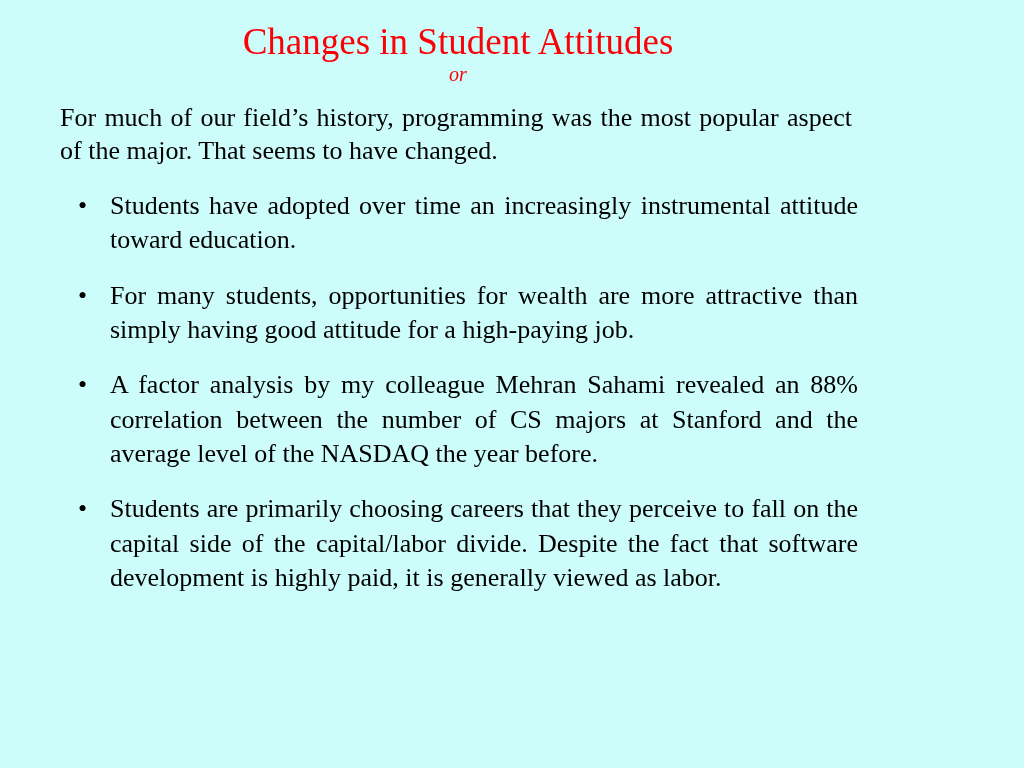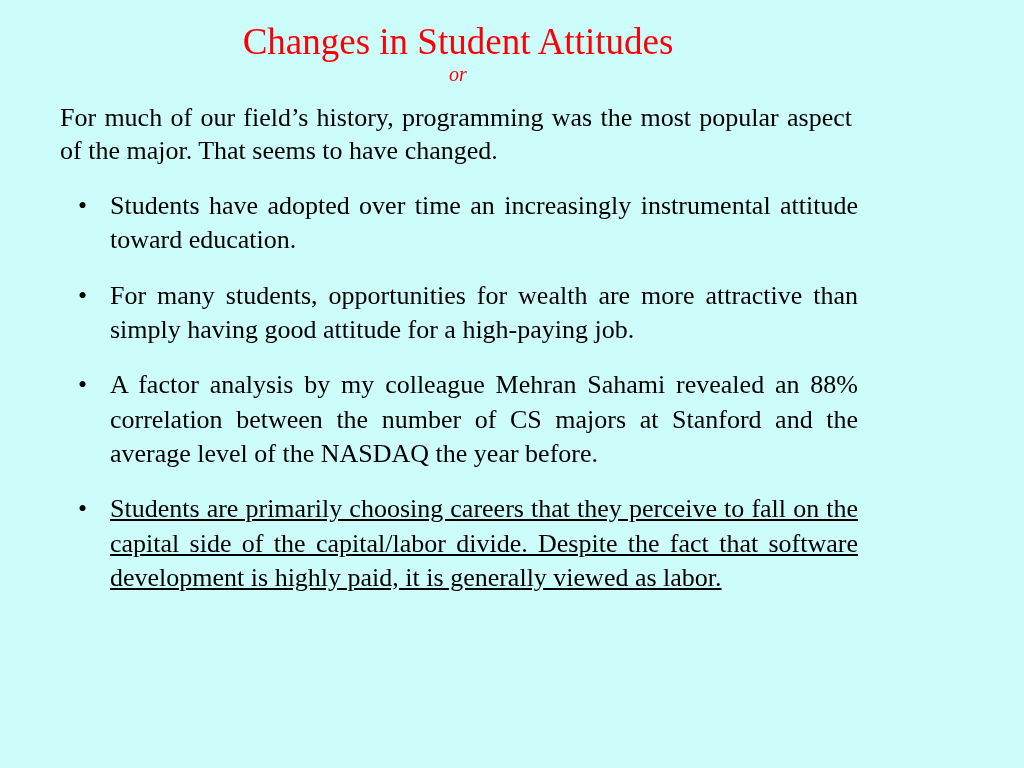--- a/index.html
+++ b/index.html
@@ -63,21 +63,20 @@
   }
   ul.bullets li .dot {
     position: absolute;
     left: 0;
     top: 0;
     font-size: 26px;
     line-height: 1.32;
   }
   ul.bullets li.just-all > .txt {
     display: block;
-    text-decoration: underline;
   }
 </style>
 </head>
 <body style="background: rgb(205, 253, 251);">
 
 <div class="slide">
 
   <div class="title-block" style="color: rgb(251, 0, 7);">
     <div class="title-line1">Changes in Student Attitudes</div>
     <div class="title-or">or</div>

